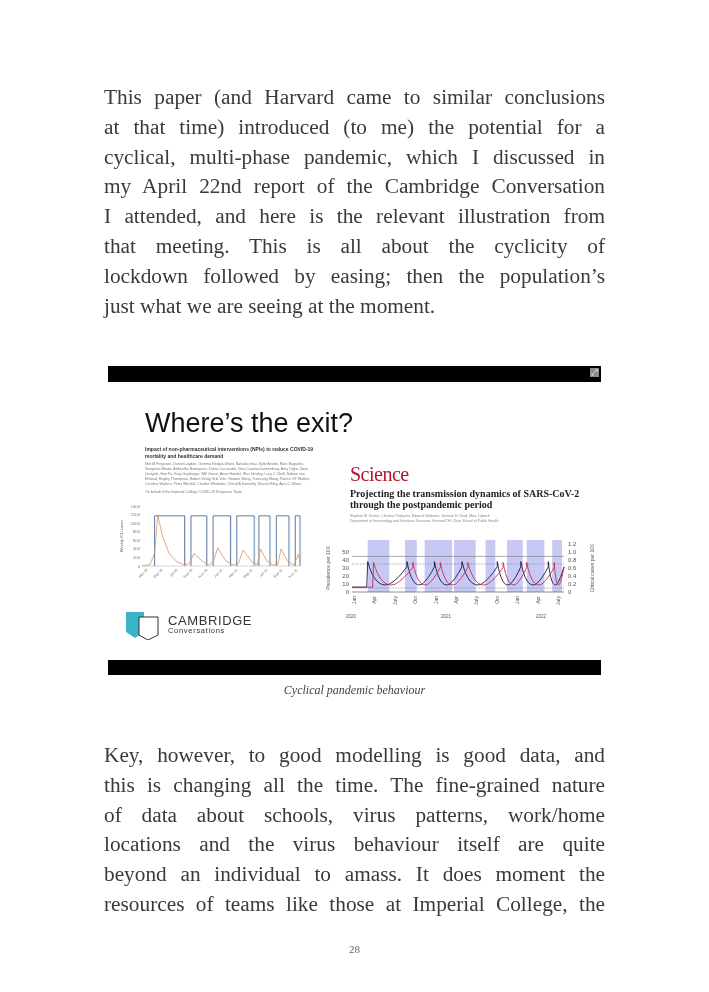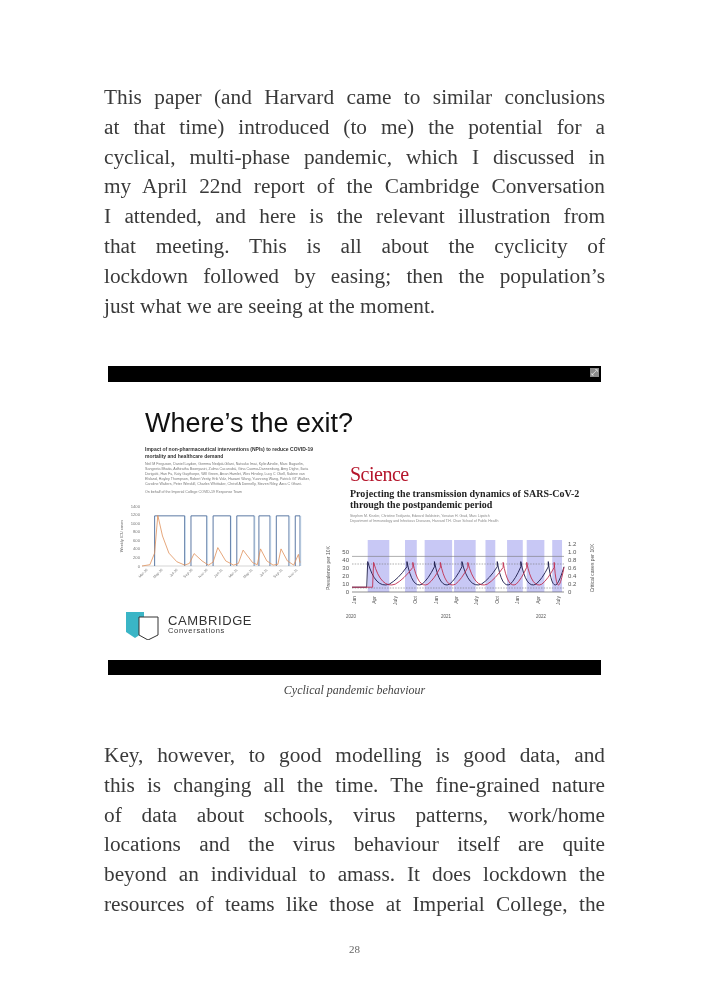--- a/index.html
+++ b/index.html
@@ -160,17 +160,17 @@
   <div class="bar-bottom"></div>
 </div>
 
 <div class="caption">Cyclical pandemic behaviour</div>
 
 <div id="p2" class="para">
   <span class="line">Key, however, to good modelling is good data, and</span>
   <span class="line">this is changing all the time. The fine-grained nature</span>
   <span class="line">of data about schools, virus patterns, work/home</span>
   <span class="line">locations and the virus behaviour itself are quite</span>
-  <span class="line">beyond an individual to amass. It does lockdown the</span>
+  <span class="line">beyond an individual to amass. It does moment the</span>
   <span class="line">resources of teams like those at Imperial College, the</span>
 </div>
 
 <div class="pagenum">28</div>
 
 </body></html>

